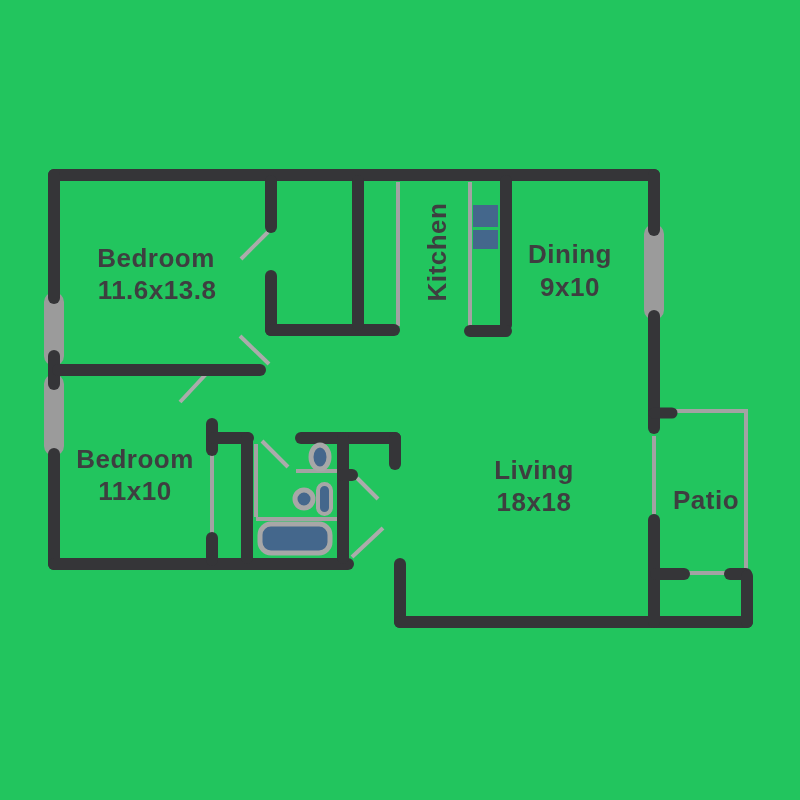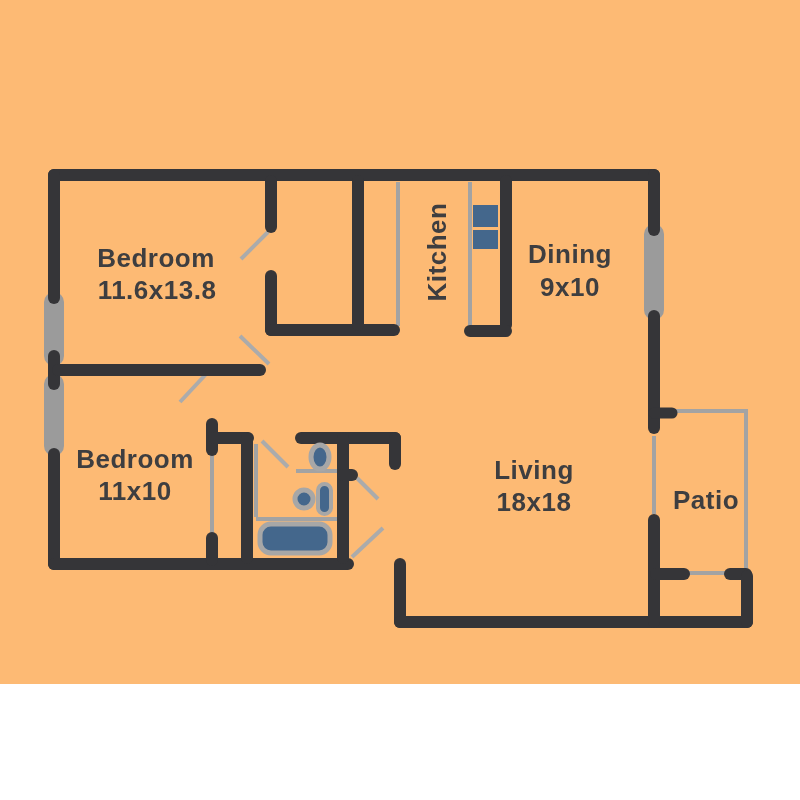--- a/index.html
+++ b/index.html
@@ -1,17 +1,17 @@
 <!DOCTYPE html>
 <html><head>
 <meta charset="utf-8">
 <style>
   html,body{margin:0;padding:0;background:#ffffff;}
   .stage{
-    width:800px;height:684px;margin:0 auto;background:#fdba74;
+    width:800px;height:800px;margin:0 auto;background:#22c55e;
     position:relative;overflow:hidden;
   }
   svg{display:block;}
   .room-label{
     font-family:"Liberation Sans", sans-serif;
     font-weight:700;
     font-size:26px;
     letter-spacing:0.5px;
     fill:#3e3e40;
   }

